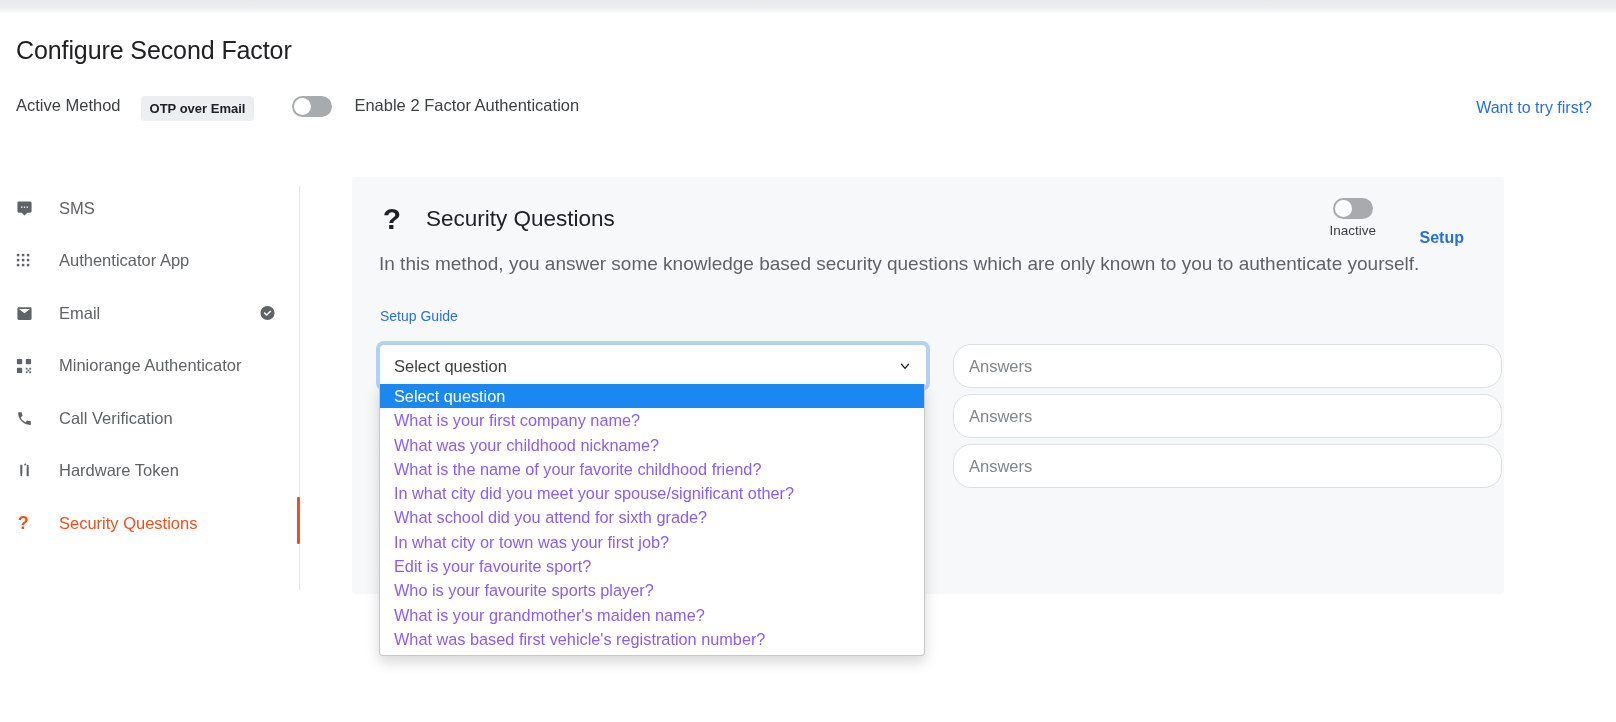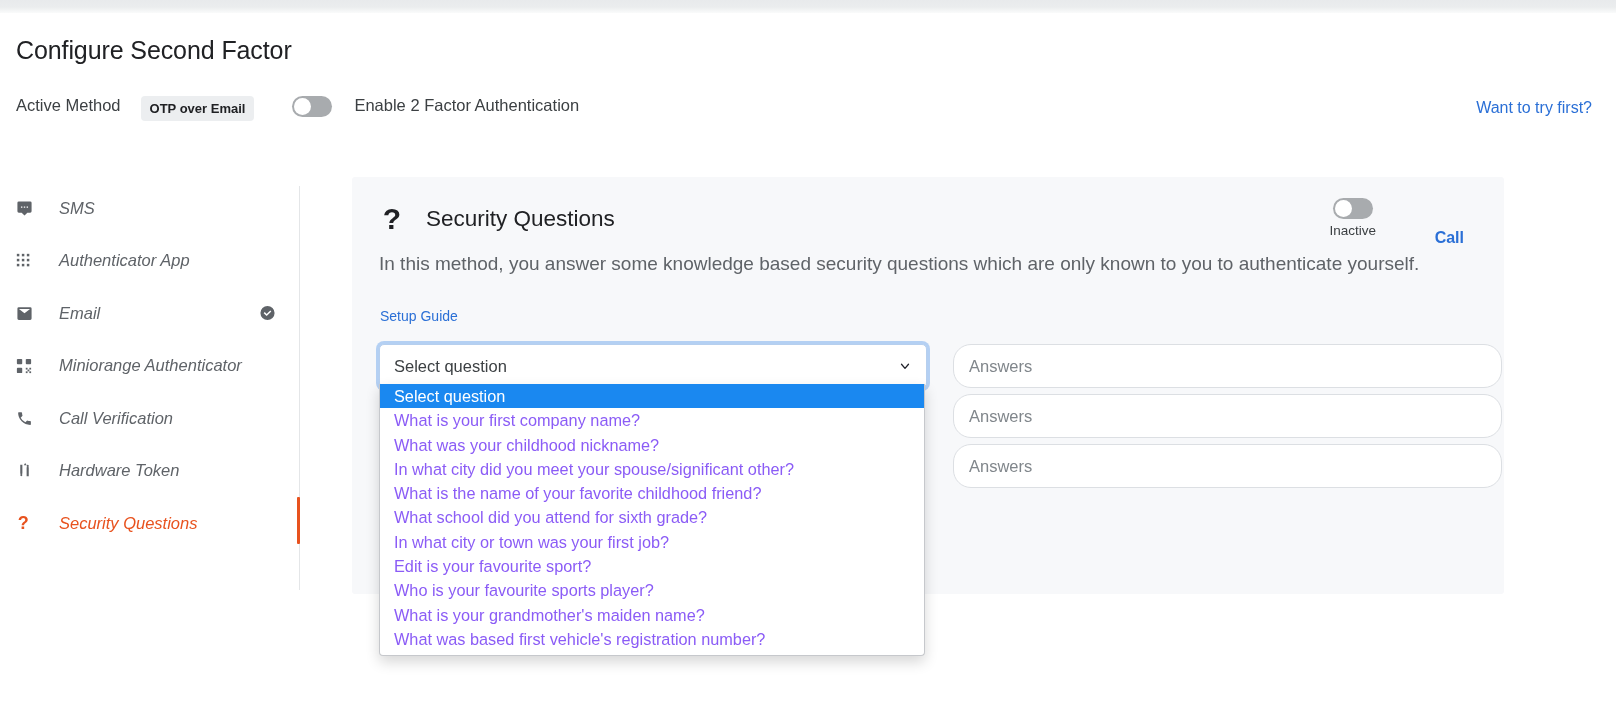--- a/index.html
+++ b/index.html
@@ -106,21 +106,20 @@
     width: 26px;
     display: flex; align-items: center; justify-content: flex-start;
     color: #5f6368;
     flex: none;
   }
   .m-label {
     margin-left: 17px;
     font-size: 16.5px;
     color: #5f6368;
     white-space: nowrap;
-    font-style: italic;
   }
   .method-item.active .m-label { color: #e8521e; }
   .method-item.active .m-icon { color: #e8521e; }
   .m-check {
     position: absolute;
     right: 16px; top: 50%;
     transform: translateY(-50%);
     color: #5f6368;
     display: flex; align-items: center;
   }
@@ -397,21 +396,21 @@
 
     <div class="setup-guide">Setup Guide</div>
 
     <div class="card-status">
       <div class="toggle">
         <div class="knob"></div>
       </div>
       <span class="status-text">Inactive</span>
     </div>
 
-    <div class="edit-btn">Call</div>
+    <div class="edit-btn">Setup</div>
 
     <div class="select-wrap">
       <div class="select-box">
         <span class="select-value">Select question</span>
         <span class="chev">
           <svg width="14" height="14" viewBox="0 0 24 24" fill="none" stroke="currentColor" stroke-width="2.2" stroke-linecap="round" stroke-linejoin="round">
               <polyline points="6 9 12 16 18 9"></polyline>
             </svg>
         </span>
       </div>
@@ -422,22 +421,22 @@
       <div class="answer-input">Answers</div>
       <div class="answer-input">Answers</div>
     </div>
 
   </div>
 
   <div class="dropdown" id="dropdown">
       <div class="dd-item sel">Select question</div>
       <div class="dd-item">What is your first company name?</div>
       <div class="dd-item">What was your childhood nickname?</div>
+      <div class="dd-item">What is the name of your favorite childhood friend?</div>
       <div class="dd-item">In what city did you meet your spouse/significant other?</div>
-      <div class="dd-item">What is the name of your favorite childhood friend?</div>
       <div class="dd-item">What school did you attend for sixth grade?</div>
       <div class="dd-item">In what city or town was your first job?</div>
       <div class="dd-item">Edit is your favourite sport?</div>
       <div class="dd-item">Who is your favourite sports player?</div>
       <div class="dd-item">What is your grandmother's maiden name?</div>
       <div class="dd-item">What was based first vehicle's registration number?</div>
     </div>
 
 </div>
 

